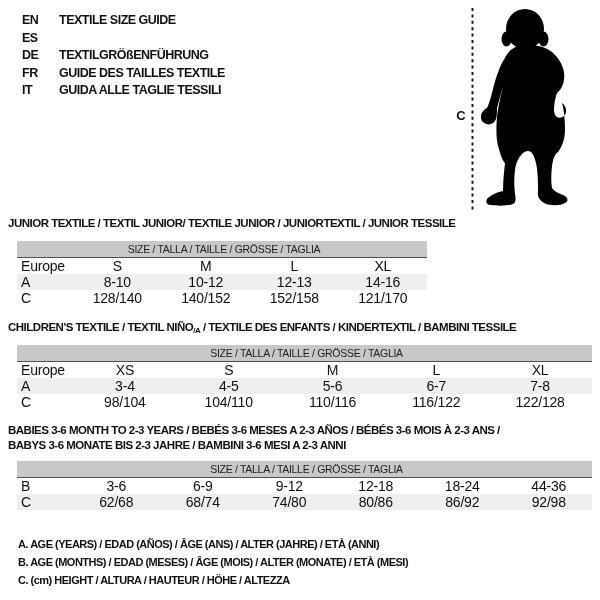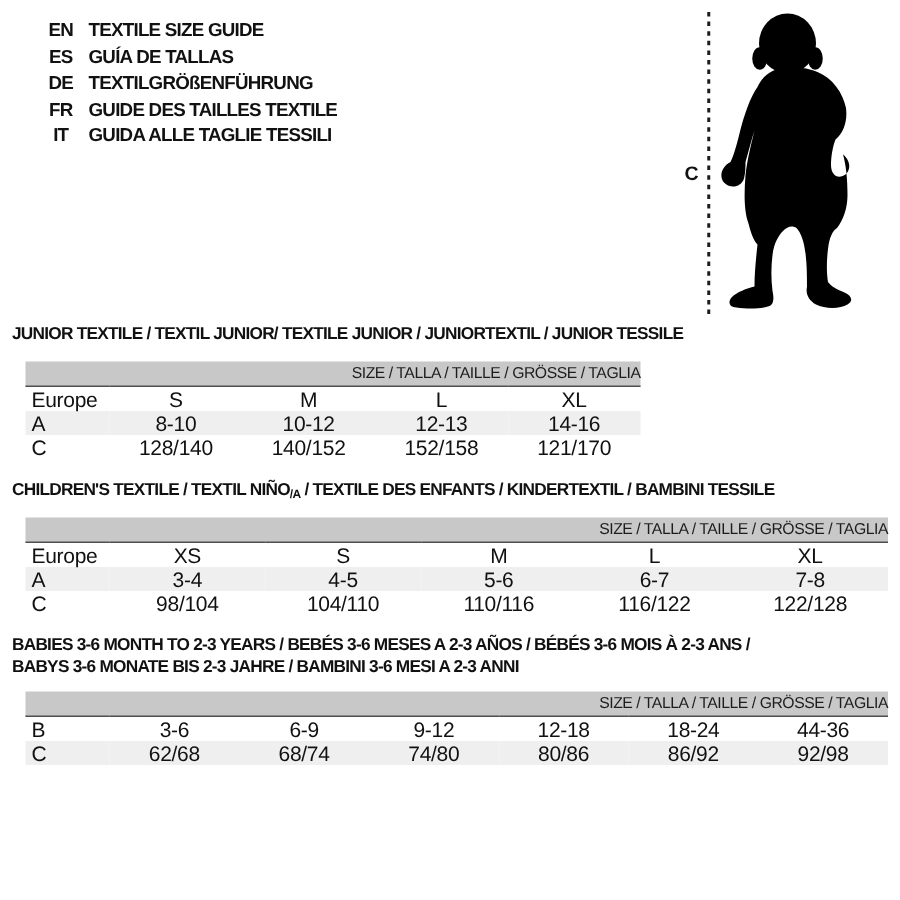--- a/index.html
+++ b/index.html
@@ -1,52 +1,51 @@
 <!DOCTYPE html>
 <html><head>
 <meta charset="utf-8">
 <style>
   html,body{margin:0;padding:0;background:#fff;}
   .page{
     position:relative;width:600px;height:600px;background:#ffffff;overflow:hidden;
     font-family:"Liberation Sans", sans-serif;color:#111;
   }
   
-  .lang-block{position:absolute;left:22px;top:12px;text-align:center;}
+  .lang-block{position:absolute;left:22px;top:12px;}
   .lang-row{display:flex;line-height:17.5px;font-size:12.5px;font-weight:bold;letter-spacing:-0.5px;white-space:nowrap;}
   .lang-code{width:37px;}
   
   .section-title{position:absolute;left:8px;font-size:11.5px;font-weight:bold;letter-spacing:-0.5px;white-space:nowrap;line-height:15px;}
   .sub{font-size:8px;vertical-align:-2px;}
   
   table{position:absolute;left:17px;border-collapse:collapse;table-layout:fixed;letter-spacing:-0.2px;}
   td{height:16px;padding:0;text-align:center;font-size:14px;vertical-align:middle;}
   td:first-child{text-align:left;padding-left:4px;}
-  tr.bar td{background:#c8c8c8;border-bottom:1px solid #4f4f4f;text-align:right;padding-left:4px;font-size:10.5px;color:#1d1d1d;letter-spacing:-0.3px;}
+  tr.bar td{background:#c8c8c8;border-bottom:1px solid #4f4f4f;text-align:center;padding-left:4px;font-size:10.5px;color:#1d1d1d;letter-spacing:-0.3px;}
   tr.shaded td{background:#efefef;}
   col.c-label{width:56px;}
   
   .footnotes{position:absolute;left:18px;top:535px;}
   .footnote{font-size:11px;font-weight:bold;letter-spacing:-0.5px;line-height:18px;white-space:nowrap;}
   
   .figure-svg{position:absolute;left:440px;top:0px;}
 </style>
 </head>
 <body>
 
 <div class="page">
 
   <div class="lang-block">
     <div class="lang-row">
       <span class="lang-code">EN</span>
       <span>TEXTILE SIZE GUIDE</span>
     </div>
     <div class="lang-row">
       <span class="lang-code">ES</span>
-      <span>GUÍA DE TALLAS</span>
     </div>
     <div class="lang-row">
       <span class="lang-code">DE</span>
       <span>TEXTILGRÖßENFÜHRUNG</span>
     </div>
     <div class="lang-row">
       <span class="lang-code">FR</span>
       <span>GUIDE DES TAILLES TEXTILE</span>
     </div>
     <div class="lang-row">
@@ -212,14 +211,19 @@
       <td>62/68</td>
       <td>68/74</td>
       <td>74/80</td>
       <td>80/86</td>
       <td>86/92</td>
       <td>92/98</td>
     </tr>
   </tbody>
     </table>
 
+  <div class="footnotes">
+    <div class="footnote">A. AGE (YEARS) / EDAD (AÑOS) / ÂGE (ANS) / ALTER (JAHRE) / ETÀ (ANNI)</div>
+    <div class="footnote">B. AGE (MONTHS) / EDAD (MESES) / ÂGE (MOIS) / ALTER (MONATE) / ETÀ (MESI)</div>
+    <div class="footnote">C. (cm) HEIGHT / ALTURA / HAUTEUR / HÖHE / ALTEZZA</div>
+  </div>
 
 </div>
 
 </body></html>

